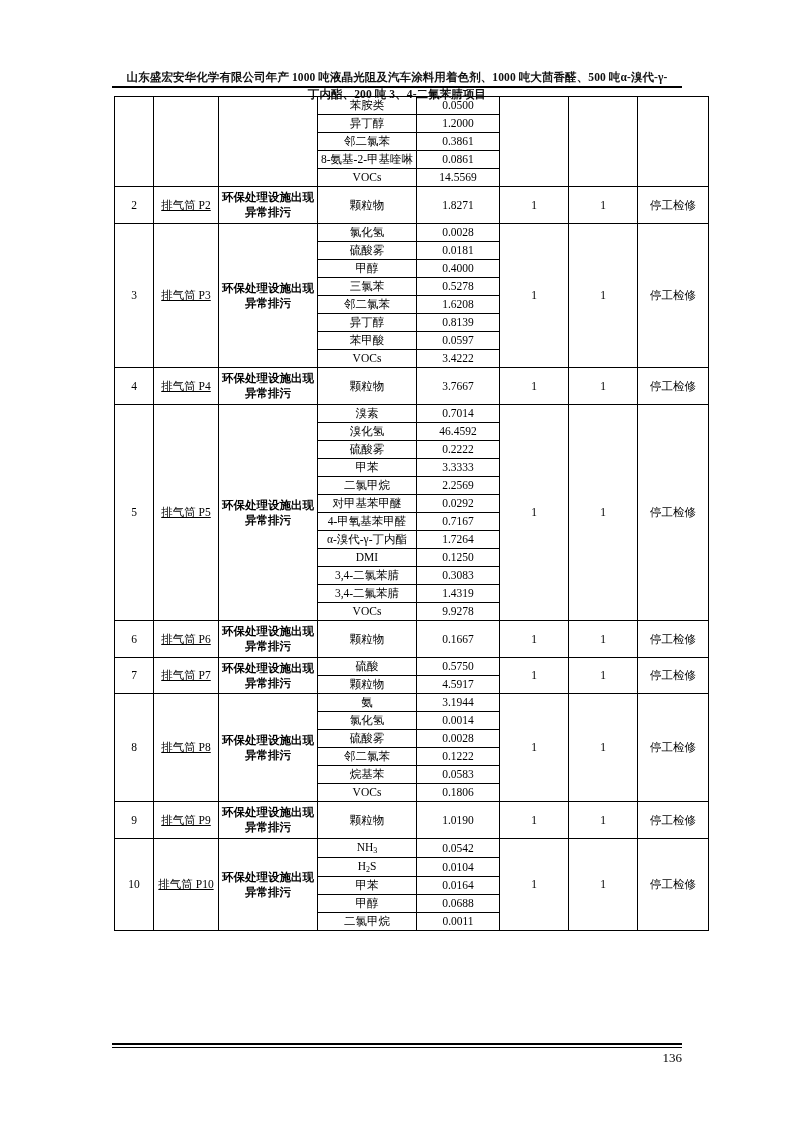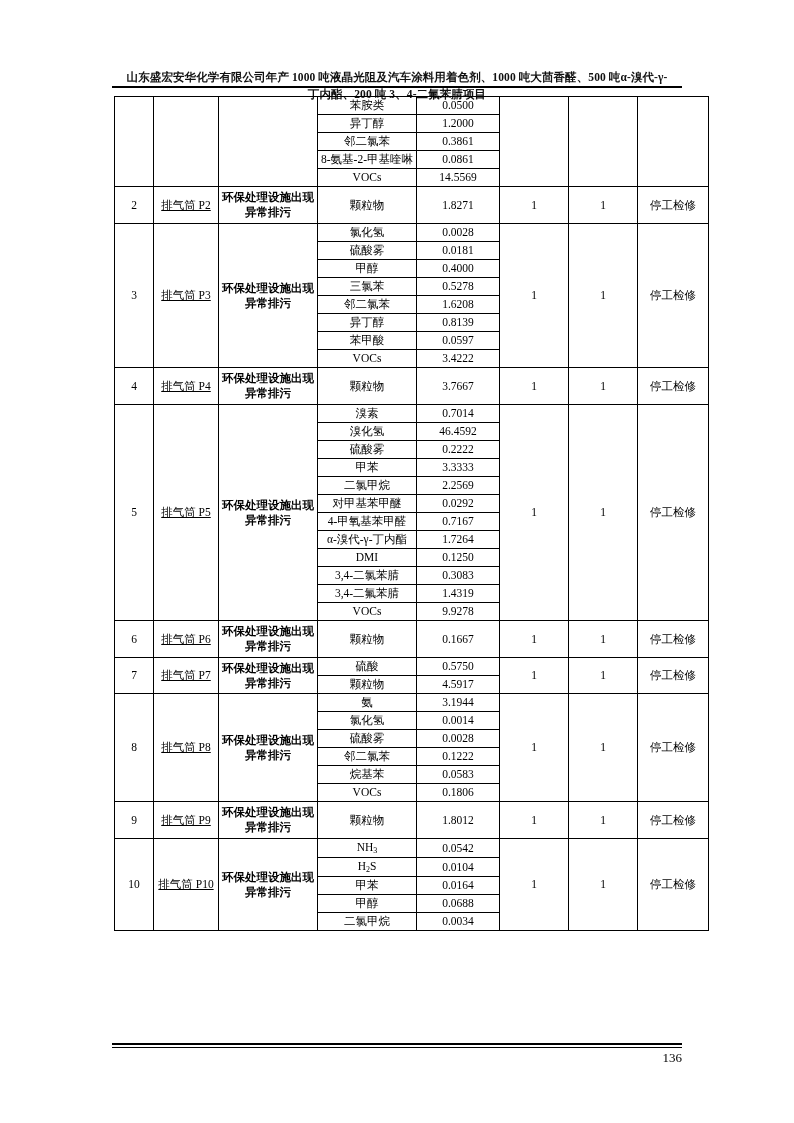--- a/index.html
+++ b/index.html
@@ -306,21 +306,21 @@
           </tr>
           <tr>
             <td class="pollutant">VOCs</td>
             <td class="value">0.1806</td>
           </tr>
           <tr>
             <td class="num tall">9</td>
             <td class="stack tall">排气筒 P9</td>
             <td class="cause tall">环保处理设施出现异常排污</td>
             <td class="pollutant tall">颗粒物</td>
-            <td class="value tall">1.8012</td>
+            <td class="value tall">1.0190</td>
             <td class="colf tall">1</td>
             <td class="colg tall">1</td>
             <td class="measure tall">停工检修</td>
           </tr>
           <tr>
             <td class="num" rowspan="5">10</td>
             <td class="stack" rowspan="5">排气筒 P10</td>
             <td class="cause" rowspan="5">环保处理设施出现异常排污</td>
             <td class="pollutant">NH<sub>3</sub></td>
             <td class="value">0.0542</td>
@@ -335,21 +335,21 @@
           <tr>
             <td class="pollutant">甲苯</td>
             <td class="value">0.0164</td>
           </tr>
           <tr>
             <td class="pollutant">甲醇</td>
             <td class="value">0.0688</td>
           </tr>
           <tr>
             <td class="pollutant">二氯甲烷</td>
-            <td class="value">0.0034</td>
+            <td class="value">0.0011</td>
           </tr>
         </tbody>
     </table>
   </div>
 
   <div class="footer-rule-top"></div>
   <div class="footer-rule-bottom"></div>
   <div class="page-num">136</div>
 
 </div>

